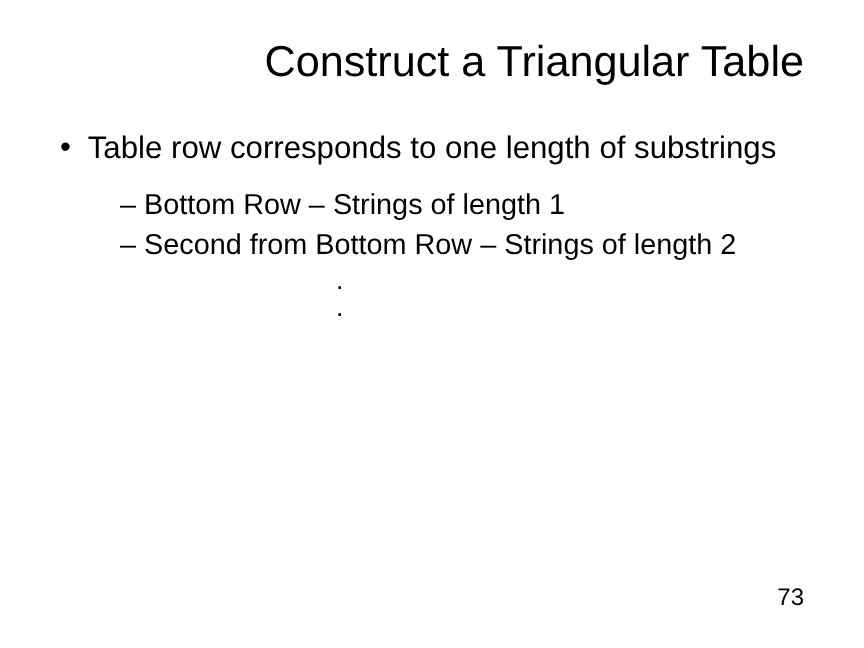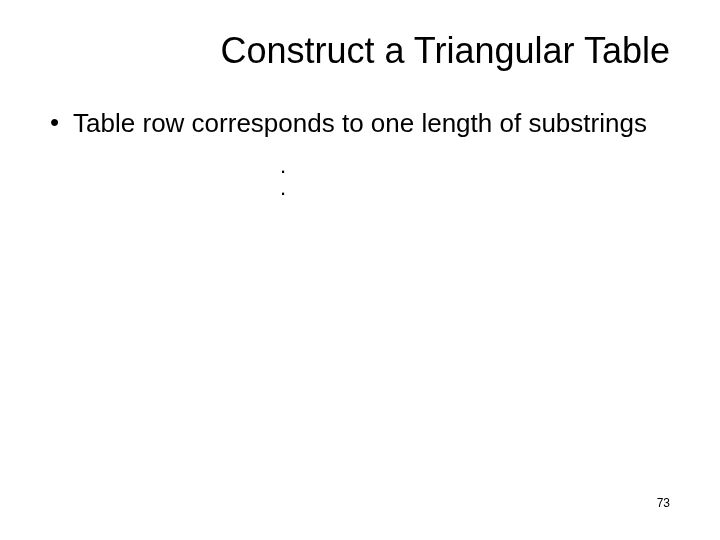--- a/index.html
+++ b/index.html
@@ -49,32 +49,34 @@
     }
     .dots-line {
       margin-left: 180px;
       font-size: 22px;
       line-height: 1.0;
     }
     .page-number {
       position: absolute;
       bottom: 30px;
       right: 50px;
-      font-size: 12px;
+      font-size: 20px;
       margin-left: 40px;
     }
   </style>
 </head>
 <body>
 
 <h1 class="title">Construct a Triangular Table</h1>
 
 <div class="bullet-main">
   <span class="bullet-dot">•</span>
   <span class="bullet-content">Table row corresponds to one length of substrings</span>
 </div>
 
 <div class="sub-list">
+  <div class="sub-item">– Bottom Row – Strings of length 1</div>
+  <div class="sub-item">– Second from Bottom Row – Strings of length 2</div>
   <div class="dots-line">.</div>
   <div class="dots-line">.</div>
 </div>
 
 <div class="page-number">73</div>
 
 </body></html>

